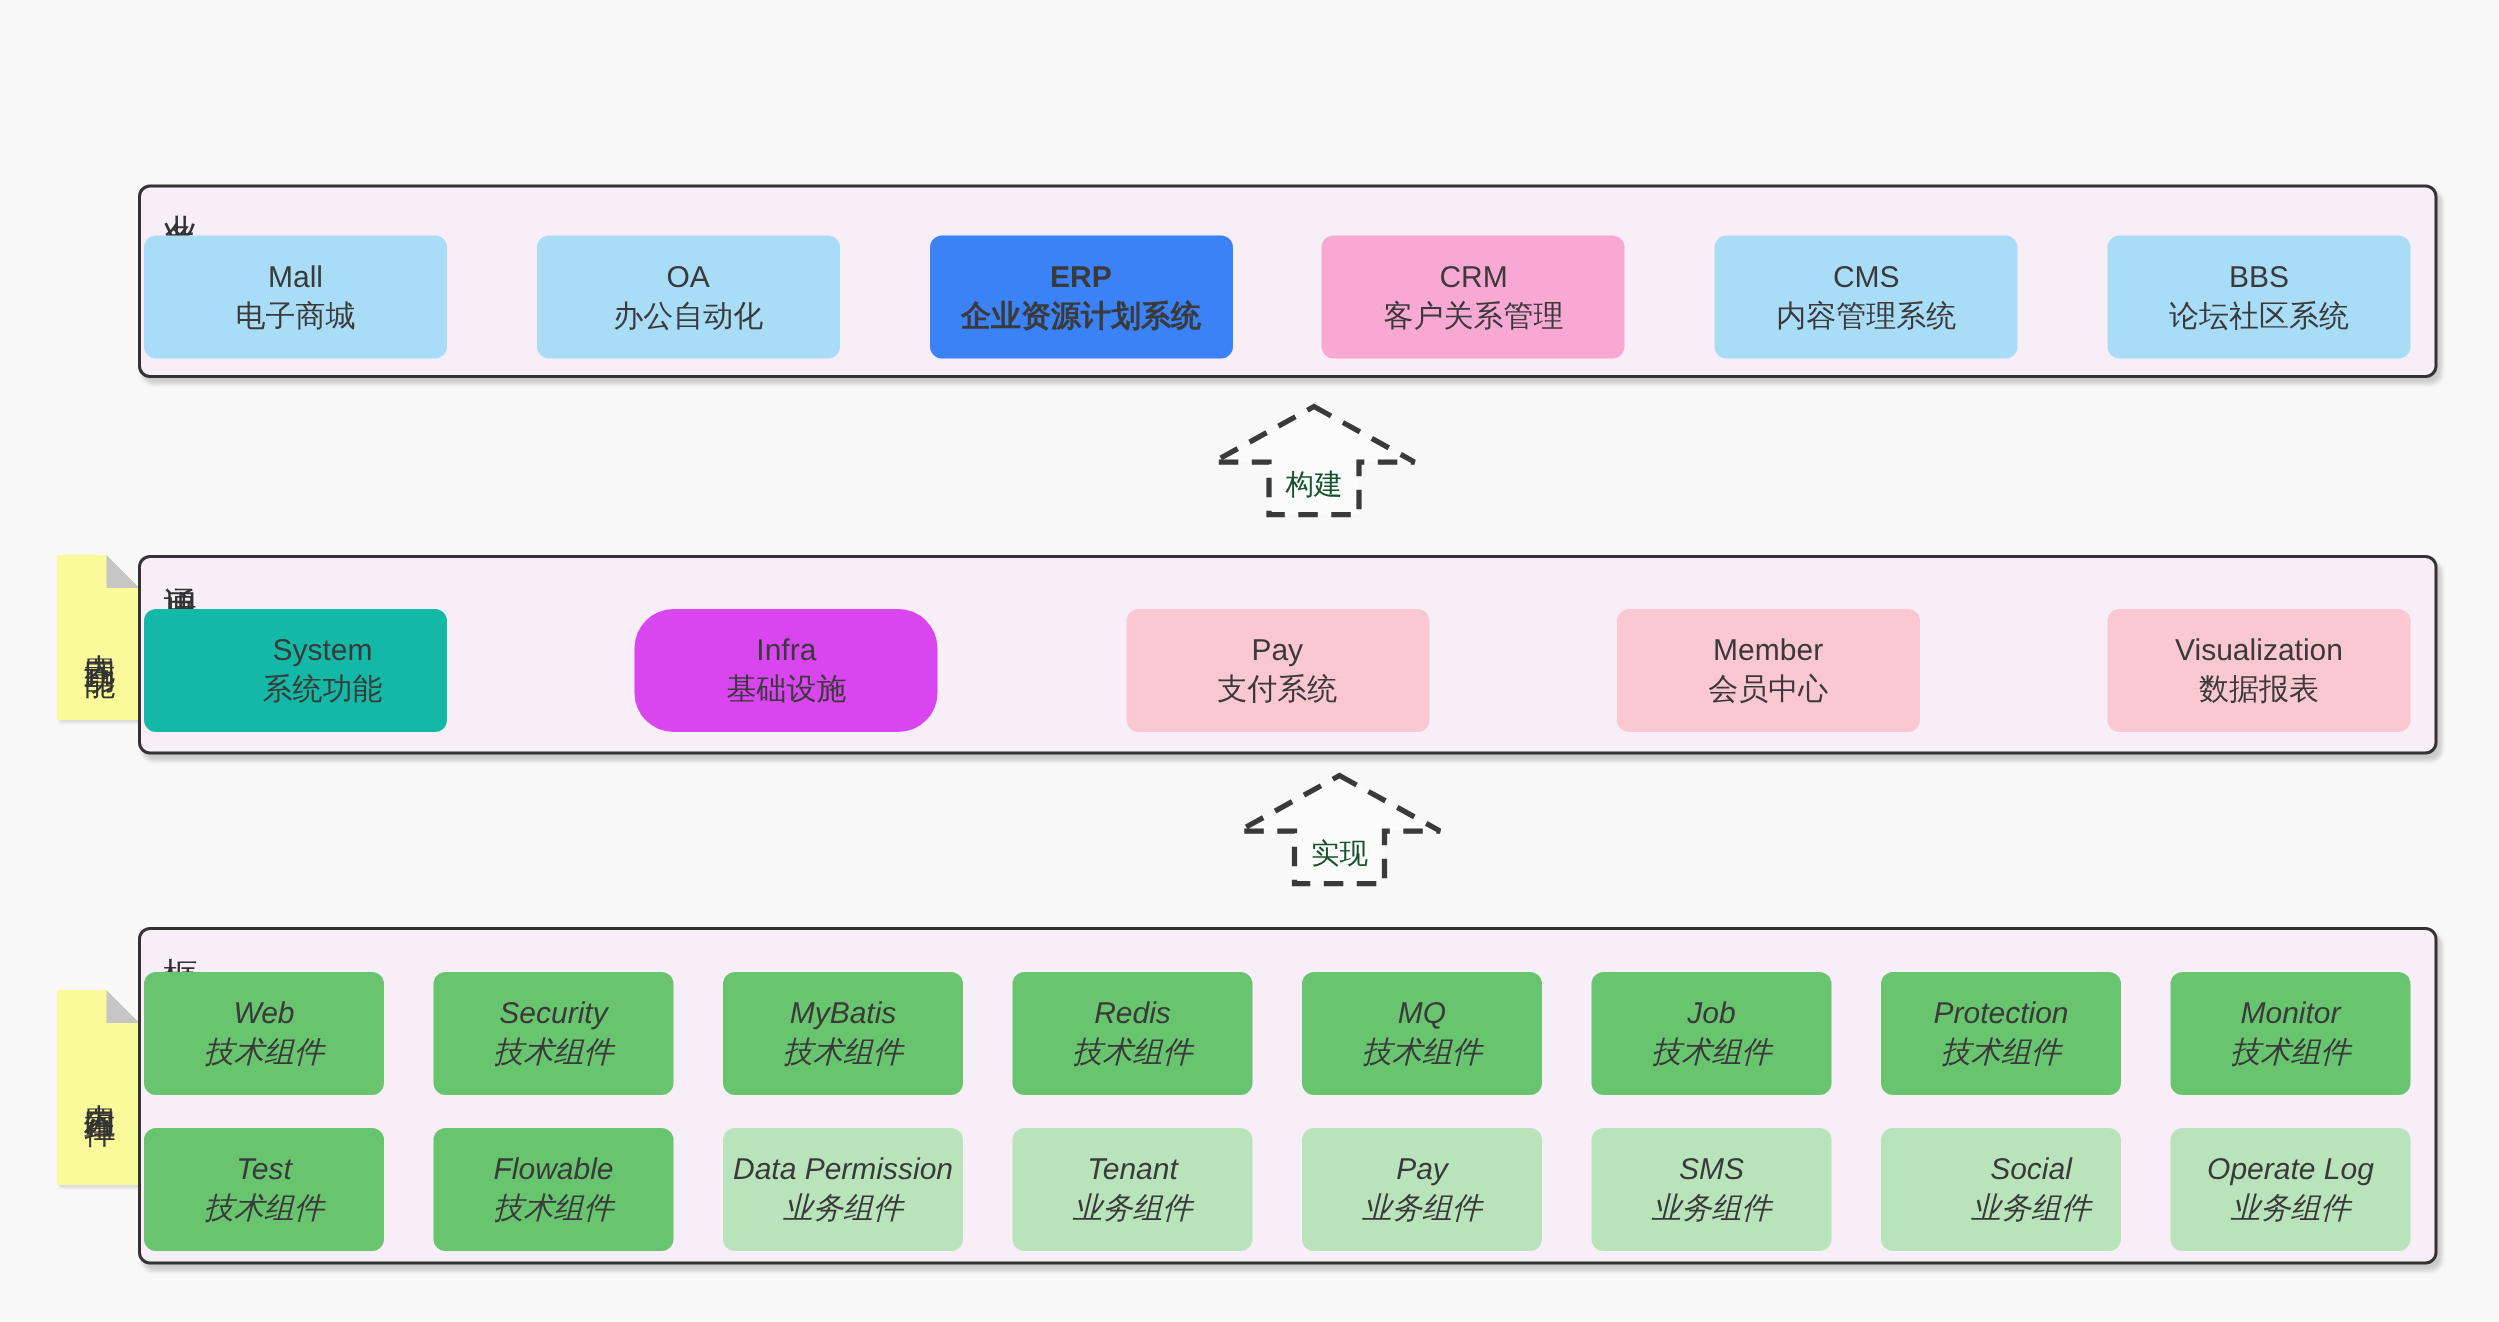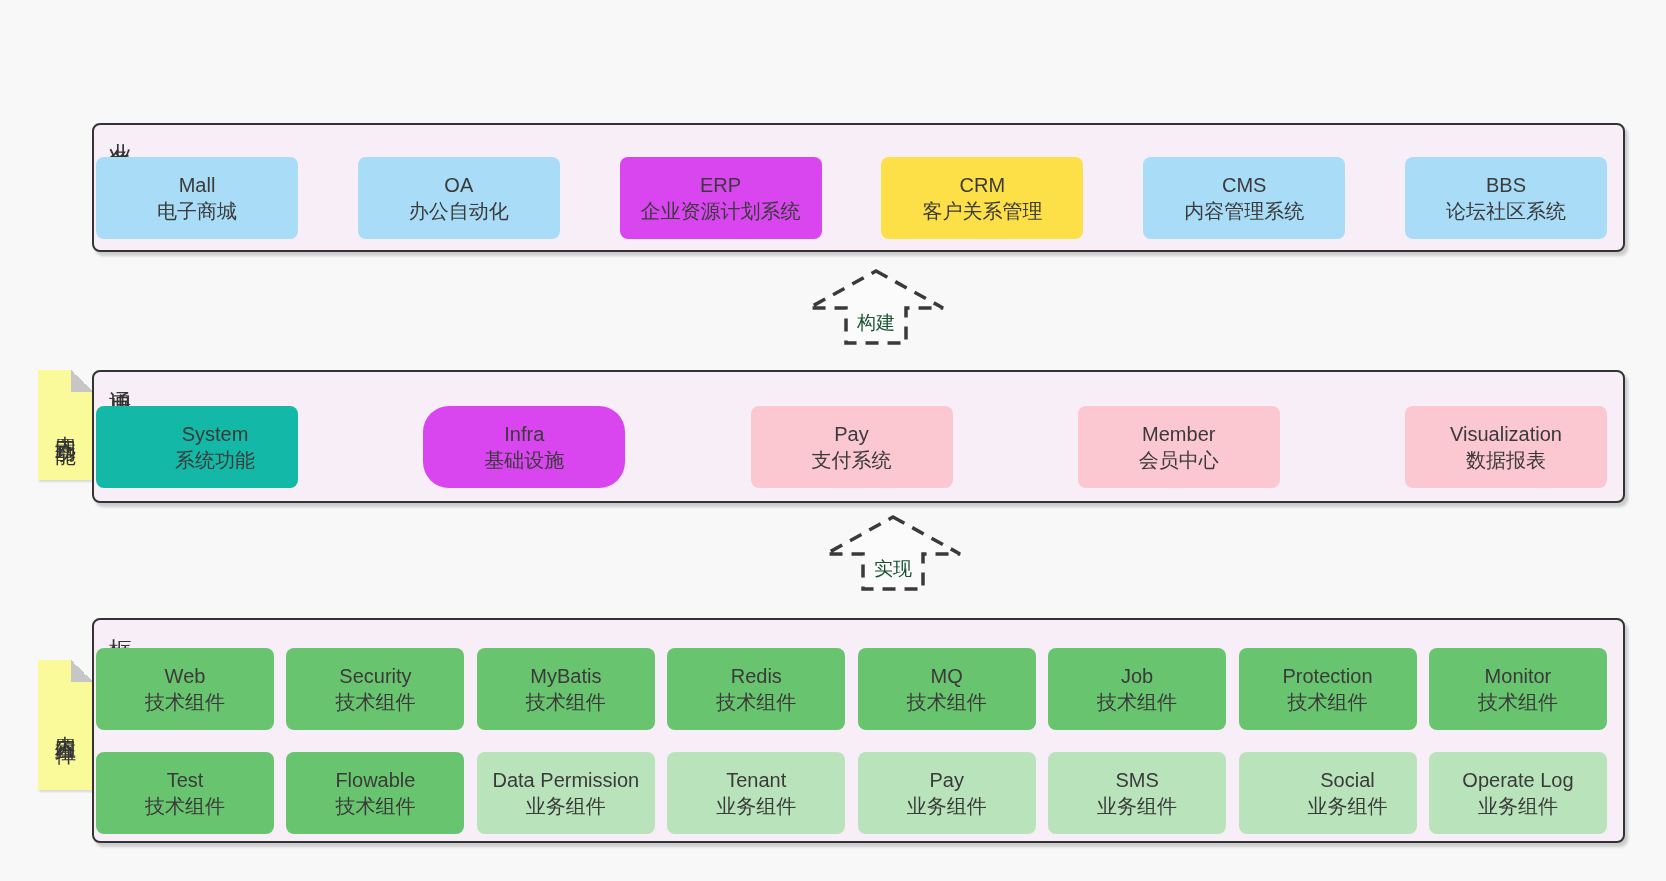--- a/index.html
+++ b/index.html
@@ -57,21 +57,21 @@
     flex-direction:column;
     align-items:center;
     justify-content:center;
     text-align:center;
     font-size:20px;
     line-height:1.3;
     padding:0 4px;
     box-sizing:border-box;
   }
   .cols-6 .box{width:202px;}
-  .cols-8 .box{width:178px;}
+  .cols-8 .box{width:160px;font-style:italic;}
   
   .sticky{
     position:absolute;
     left:38px;
     width:55px;
     background:#fafa9b;
     z-index:0;
     display:flex;
     align-items:center;
     justify-content:center;
@@ -125,25 +125,25 @@
     <div class="rows">
         <div class="box-row cols-6">
           <div class="box" style="background: rgb(169, 220, 246);">
             <div>Mall</div>
             <div>电子商城</div>
           </div>
           <div class="box" style="background: rgb(169, 220, 246);">
             <div>OA</div>
             <div>办公自动化</div>
           </div>
-          <div class="box" style="background: #d946ef;">
+          <div class="box" style="background: #3b82f6; font-weight: bold;">
             <div>ERP</div>
             <div>企业资源计划系统</div>
           </div>
-          <div class="box" style="background: #fde047;">
+          <div class="box" style="background: #f9a8d4;">
             <div>CRM</div>
             <div>客户关系管理</div>
           </div>
           <div class="box" style="background: rgb(169, 220, 246);">
             <div>CMS</div>
             <div>内容管理系统</div>
           </div>
           <div class="box" style="background: rgb(169, 220, 246);">
             <div>BBS</div>
             <div>论坛社区系统</div>

